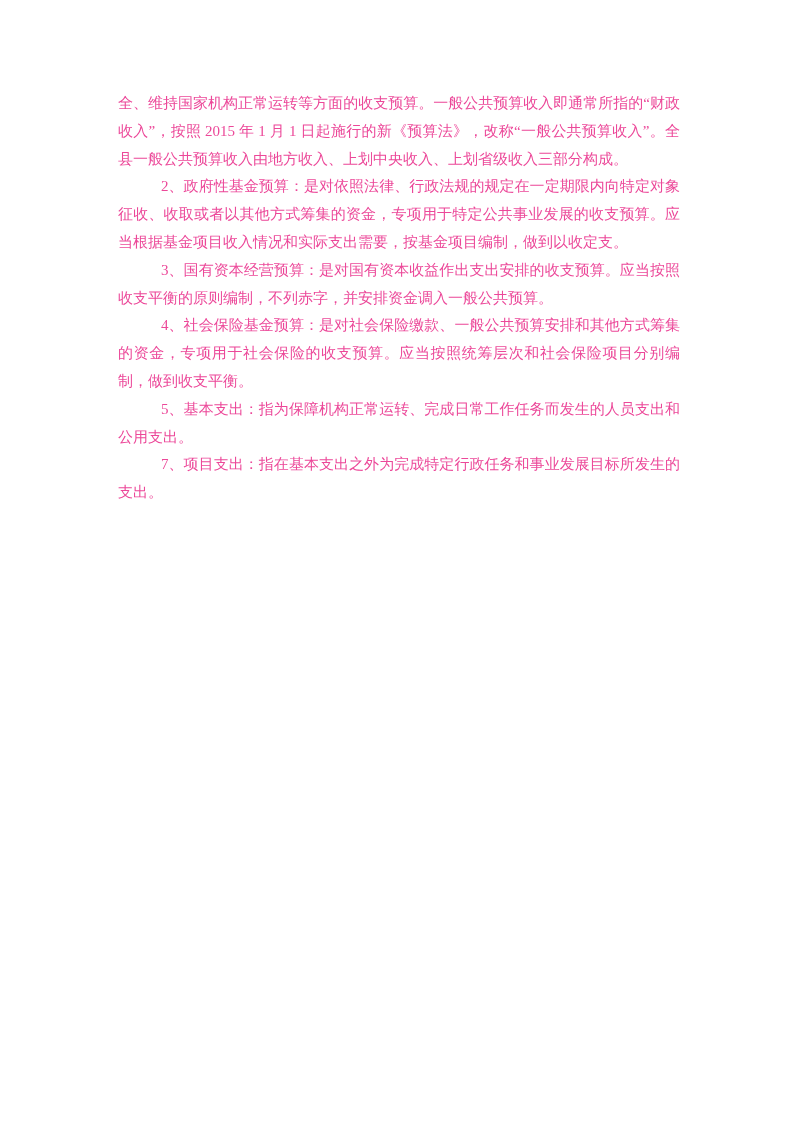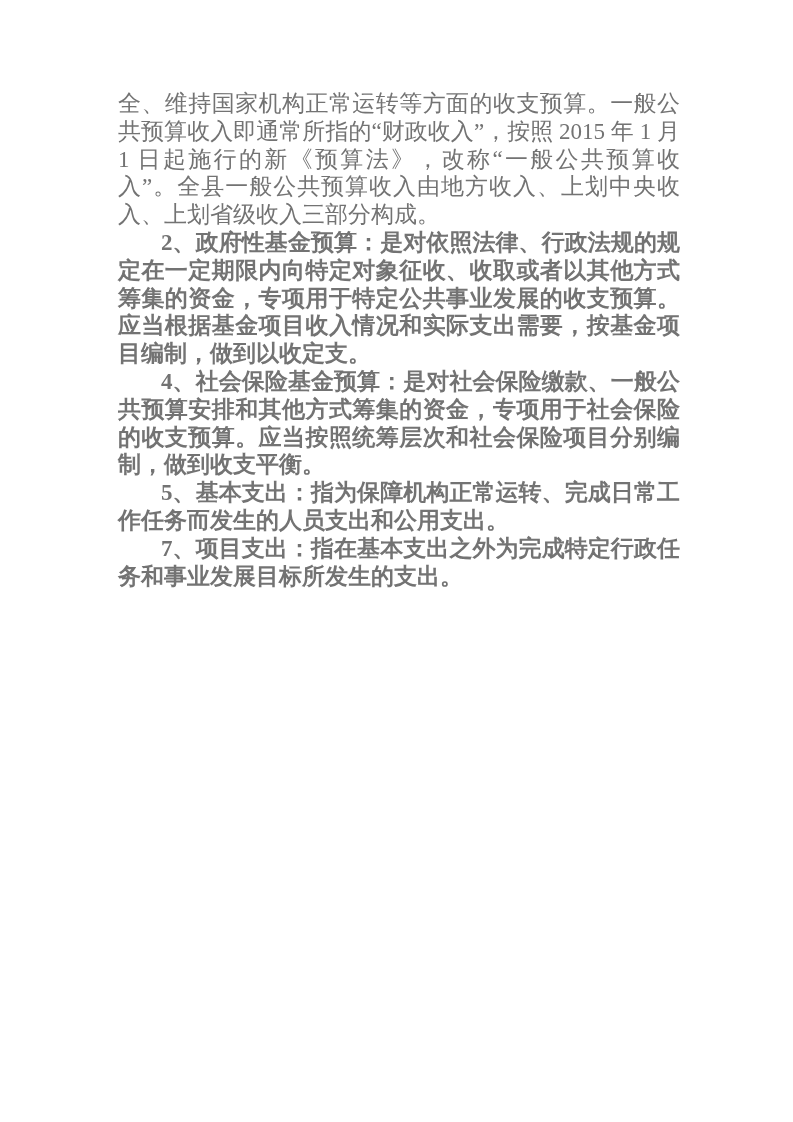--- a/index.html
+++ b/index.html
@@ -13,39 +13,39 @@
     height: 1122px;
     background: #ffffff;
     overflow: hidden;
     font-family: "Liberation Serif", "DejaVu Serif", serif;
   }
   .textblock {
     position: absolute;
     left: 118px;
     top: 90px;
     width: 562px;
-    font-size: 23px;
+    font-size: 15px;
     line-height: 27.8px;
-    color: #737373;
+    color: #ec4899;
     text-align: justify;
     text-justify: inter-character;
   }
   .para {
     margin: 0;
     padding: 0;
   }
   .para.indent {
     text-indent: 43px;
-    font-weight: bold;
   }
 </style>
 </head>
 <body>
 
 <div class="page">
   <div class="textblock">
       <p class="para">全、维持国家机构正常运转等方面的收支预算。一般公共预算收入即通常所指的“财政收入”，按照 2015 年 1 月 1 日起施行的新《预算法》，改称“一般公共预算收入”。全县一般公共预算收入由地方收入、上划中央收入、上划省级收入三部分构成。</p>
       <p class="para indent">2、政府性基金预算：是对依照法律、行政法规的规定在一定期限内向特定对象征收、收取或者以其他方式筹集的资金，专项用于特定公共事业发展的收支预算。应当根据基金项目收入情况和实际支出需要，按基金项目编制，做到以收定支。</p>
+      <p class="para indent">3、国有资本经营预算：是对国有资本收益作出支出安排的收支预算。应当按照收支平衡的原则编制，不列赤字，并安排资金调入一般公共预算。</p>
       <p class="para indent">4、社会保险基金预算：是对社会保险缴款、一般公共预算安排和其他方式筹集的资金，专项用于社会保险的收支预算。应当按照统筹层次和社会保险项目分别编制，做到收支平衡。</p>
       <p class="para indent">5、基本支出：指为保障机构正常运转、完成日常工作任务而发生的人员支出和公用支出。</p>
       <p class="para indent">7、项目支出：指在基本支出之外为完成特定行政任务和事业发展目标所发生的支出。</p>
     </div>
 </div>
 
 </body></html>

